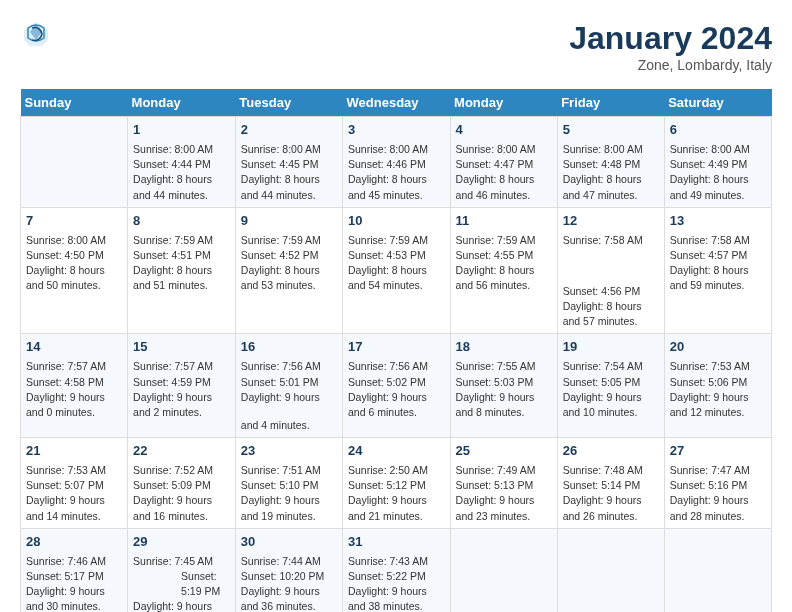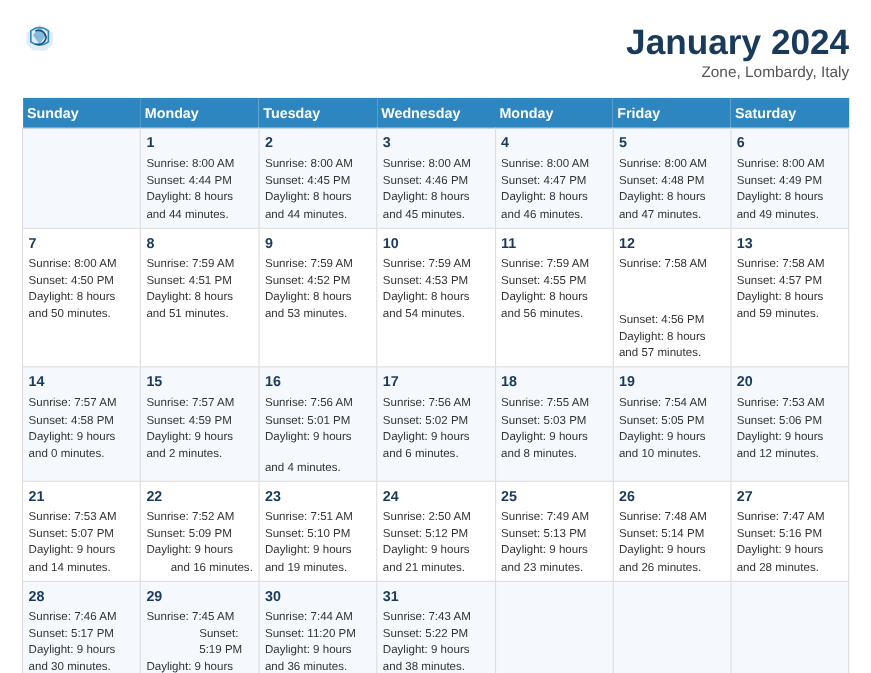--- a/index.html
+++ b/index.html
@@ -272,21 +272,21 @@
           <span style="display: block;">Sunrise: 7:53 AM</span>
           <span style="display: block;">Sunset: 5:07 PM</span>
           <span style="display: block;">Daylight: 9 hours</span>
           <span style="display: block;">and 14 minutes.</span>
         </td>
         <td>
           <span class="day-num">22</span>
           <span style="display: block;">Sunrise: 7:52 AM</span>
           <span style="display: block;">Sunset: 5:09 PM</span>
           <span style="display: block;">Daylight: 9 hours</span>
-          <span style="display: block; text-align: right;">and 16 minutes.</span>
+          <span style="display: block;">and 16 minutes.</span>
         </td>
         <td>
           <span class="day-num">23</span>
           <span style="display: block;">Sunrise: 7:51 AM</span>
           <span style="display: block;">Sunset: 5:10 PM</span>
           <span style="display: block;">Daylight: 9 hours</span>
           <span style="display: block;">and 19 minutes.</span>
         </td>
         <td>
           <span class="day-num">24</span>
@@ -328,21 +328,21 @@
         <td>
           <span class="day-num">29</span>
           <span style="display: block;">Sunrise: 7:45 AM</span>
           <span style="display: block; margin-left: 48px;">Sunset: 5:19 PM</span>
           <span style="display: block;">Daylight: 9 hours</span>
           <span style="display: block;">and 33 minutes.</span>
         </td>
         <td>
           <span class="day-num">30</span>
           <span style="display: block;">Sunrise: 7:44 AM</span>
-          <span style="display: block;">Sunset: 11:20 PM</span>
+          <span style="display: block;">Sunset: 10:20 PM</span>
           <span style="display: block;">Daylight: 9 hours</span>
           <span style="display: block;">and 36 minutes.</span>
         </td>
         <td>
           <span class="day-num">31</span>
           <span style="display: block;">Sunrise: 7:43 AM</span>
           <span style="display: block;">Sunset: 5:22 PM</span>
           <span style="display: block;">Daylight: 9 hours</span>
           <span style="display: block;">and 38 minutes.</span>
         </td>

